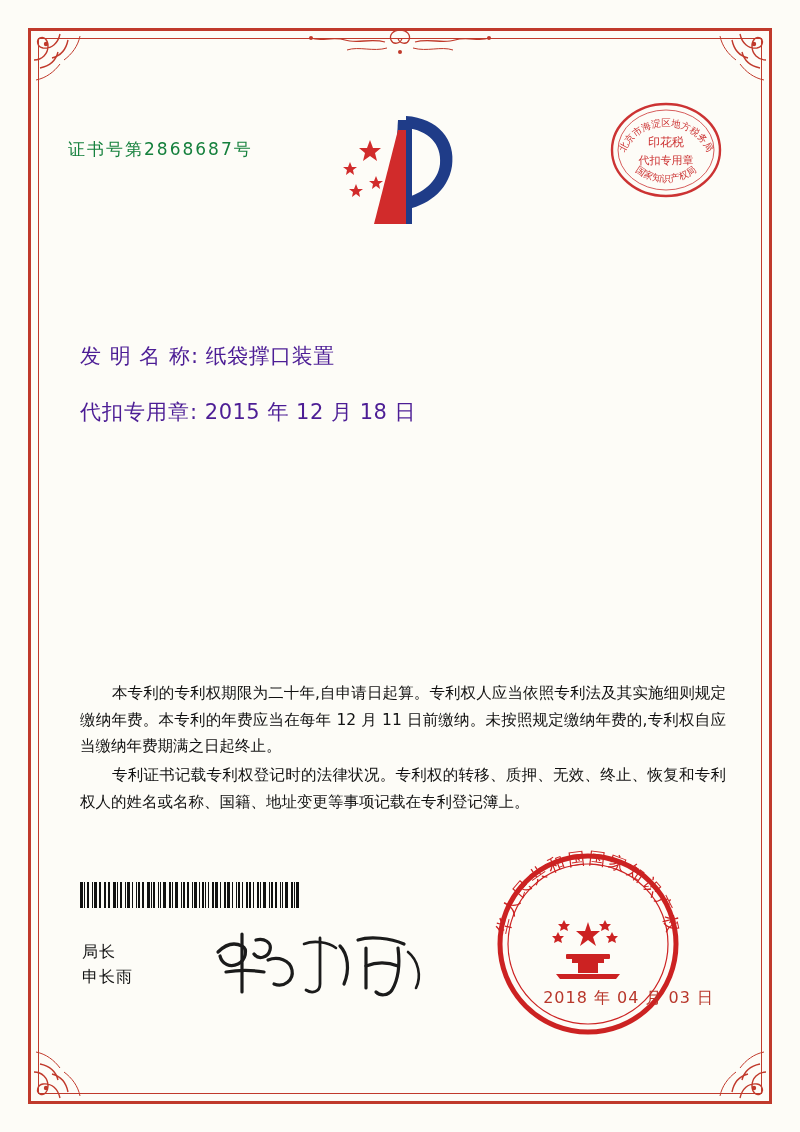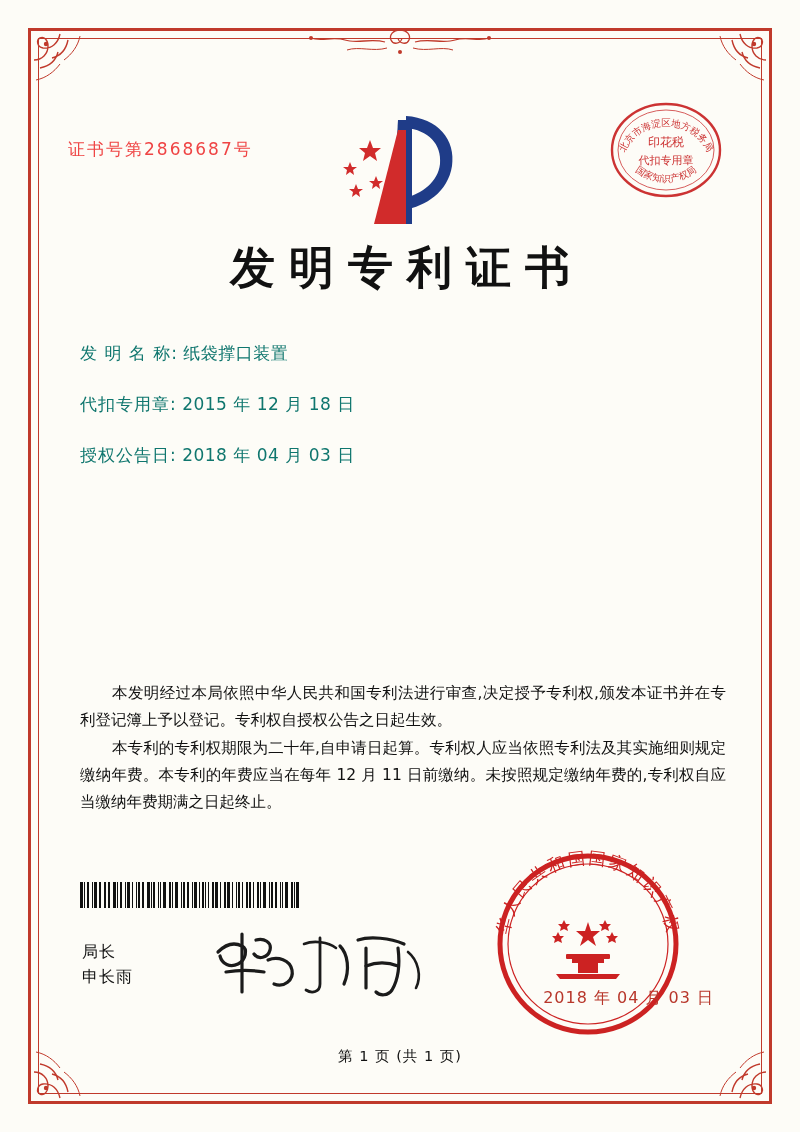--- a/index.html
+++ b/index.html
@@ -66,21 +66,21 @@
     right: 60px;
     bottom: 60px;
   }
 
   .cert-no {
     position: absolute;
     left: 8px;
     top: 78px;
     font-size: 17px;
     letter-spacing: 2px;
-    color: #ef4444;
+    color: #15803d;
     font-family: "DejaVu Sans", sans-serif;
   }
 
   
   .logo {
     position: absolute;
     left: 274px;
     top: 50px;
     width: 130px;
     height: 120px;
@@ -111,22 +111,22 @@
     text-indent: 14px;
   }
 
   .fields {
     position: absolute;
     left: 20px;
     right: 10px;
     top: 282px;
   }
   .field {
-    font-size: 17px;
-    color: #0f766e;
+    font-size: 21px;
+    color: #4c1d95;
     margin-bottom: 28px;
     font-family: "DejaVu Sans", sans-serif;
     white-space: nowrap;
   }
   .field .lbl { letter-spacing: 1px; }
   .field .val { letter-spacing: 0.5px; }
 
   .body-text {
     position: absolute;
     left: 20px;
@@ -300,40 +300,35 @@
         <text font-size="9.5" fill="#cc3333" font-family="'DejaVu Sans', sans-serif">
           <textPath href="#ts-top" startOffset="50%" text-anchor="middle">北京市海淀区地方税务局</textPath>
         </text>
         <path id="ts-bot" d="M16 54 A46 42 0 0 0 104 54" fill="none"></path>
         <text font-size="9.5" fill="#cc3333" font-family="'DejaVu Sans', sans-serif">
           <textPath href="#ts-bot" startOffset="50%" text-anchor="middle">国家知识产权局</textPath>
         </text>
       </svg>
     </div>
 
-    <div class="title">发明专利证书</div>
 
     <div class="fields">
       <div class="field">
         <span class="lbl">发 明 名 称:</span>
         <span class="val">纸袋撑口装置</span>
       </div>
       <div class="field">
         <span class="lbl">代扣专用章:</span>
         <span class="val">2015 年 12 月 18 日</span>
       </div>
-      <div class="field">
-        <span class="lbl">授权公告日:</span>
-        <span class="val">2018 年 04 月 03 日</span>
-      </div>
     </div>
 
     <div class="body-text">
-      <p>本发明经过本局依照中华人民共和国专利法进行审查,决定授予专利权,颁发本证书并在专利登记簿上予以登记。专利权自授权公告之日起生效。</p>
       <p>本专利的专利权期限为二十年,自申请日起算。专利权人应当依照专利法及其实施细则规定缴纳年费。本专利的年费应当在每年 12 月 11 日前缴纳。未按照规定缴纳年费的,专利权自应当缴纳年费期满之日起终止。</p>
+      <p>专利证书记载专利权登记时的法律状况。专利权的转移、质押、无效、终止、恢复和专利权人的姓名或名称、国籍、地址变更等事项记载在专利登记簿上。</p>
     </div>
 
     <div class="barcode">
         <i style="width:3px"></i>
         <i style="width:1px;background:transparent"></i>
         <i style="width:1px"></i>
         <i style="width:2px;background:transparent"></i>
         <i style="width:2px"></i>
         <i style="width:3px;background:transparent"></i>
         <i style="width:1px"></i>
@@ -493,15 +488,14 @@
           <rect x="74" y="106" width="44" height="5" rx="1"></rect>
           <rect x="80" y="111" width="32" height="4"></rect>
           <rect x="86" y="115" width="20" height="10"></rect>
           <path d="M64 126 L128 126 L124 131 L68 131 Z"></path>
         </g>
       </svg>
     </div>
 
     <div class="seal-date">2018 年 04 月 03 日</div>
 
-    <div class="footer">第 1 页 (共 1 页)</div>
   </div>
 </div>
 
 </body></html>

